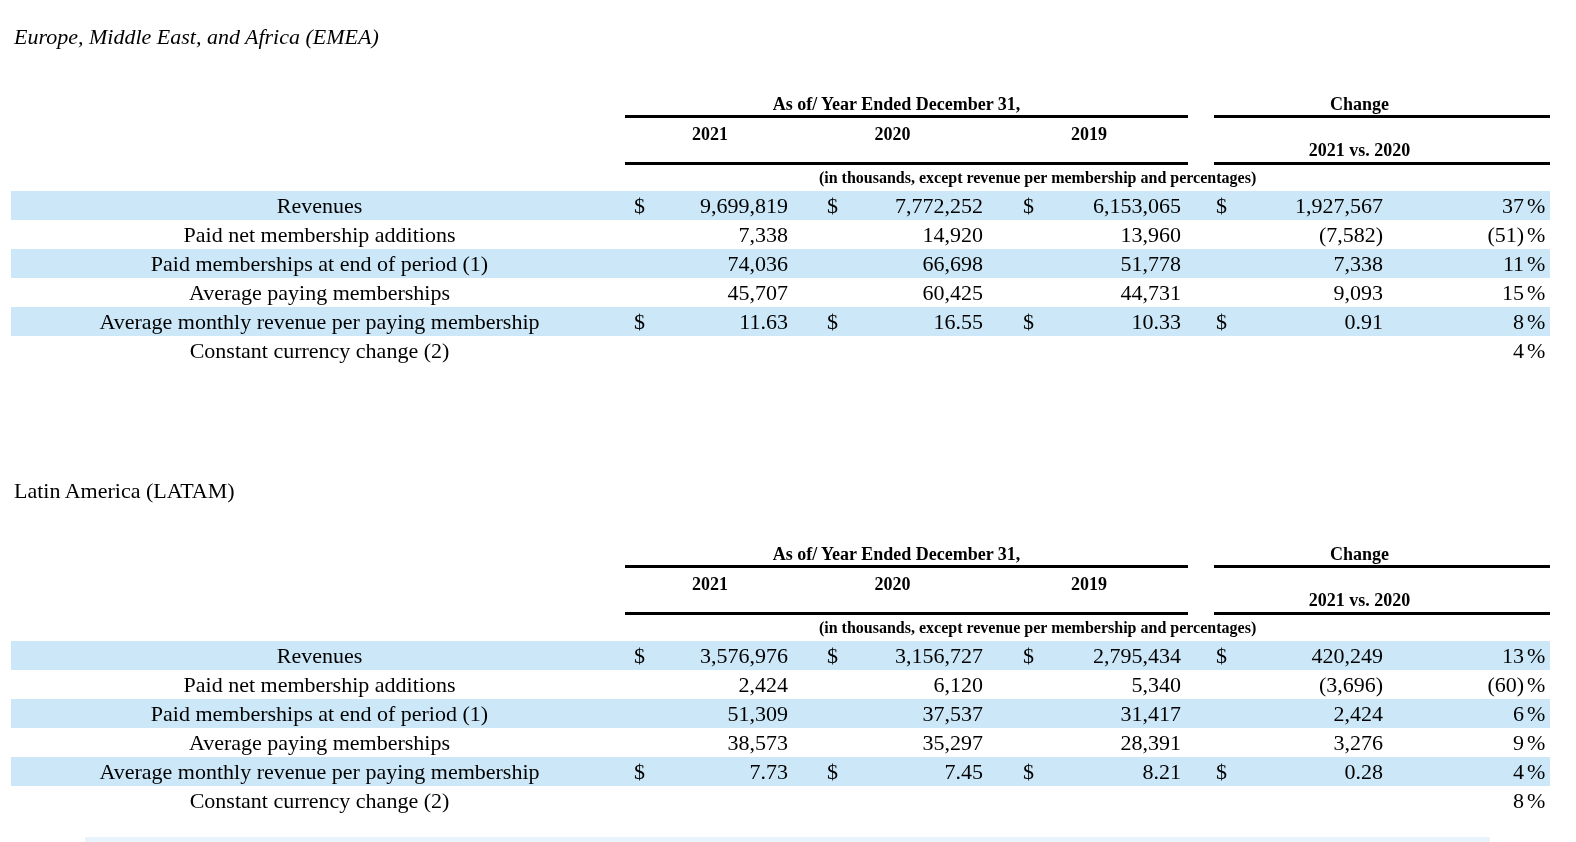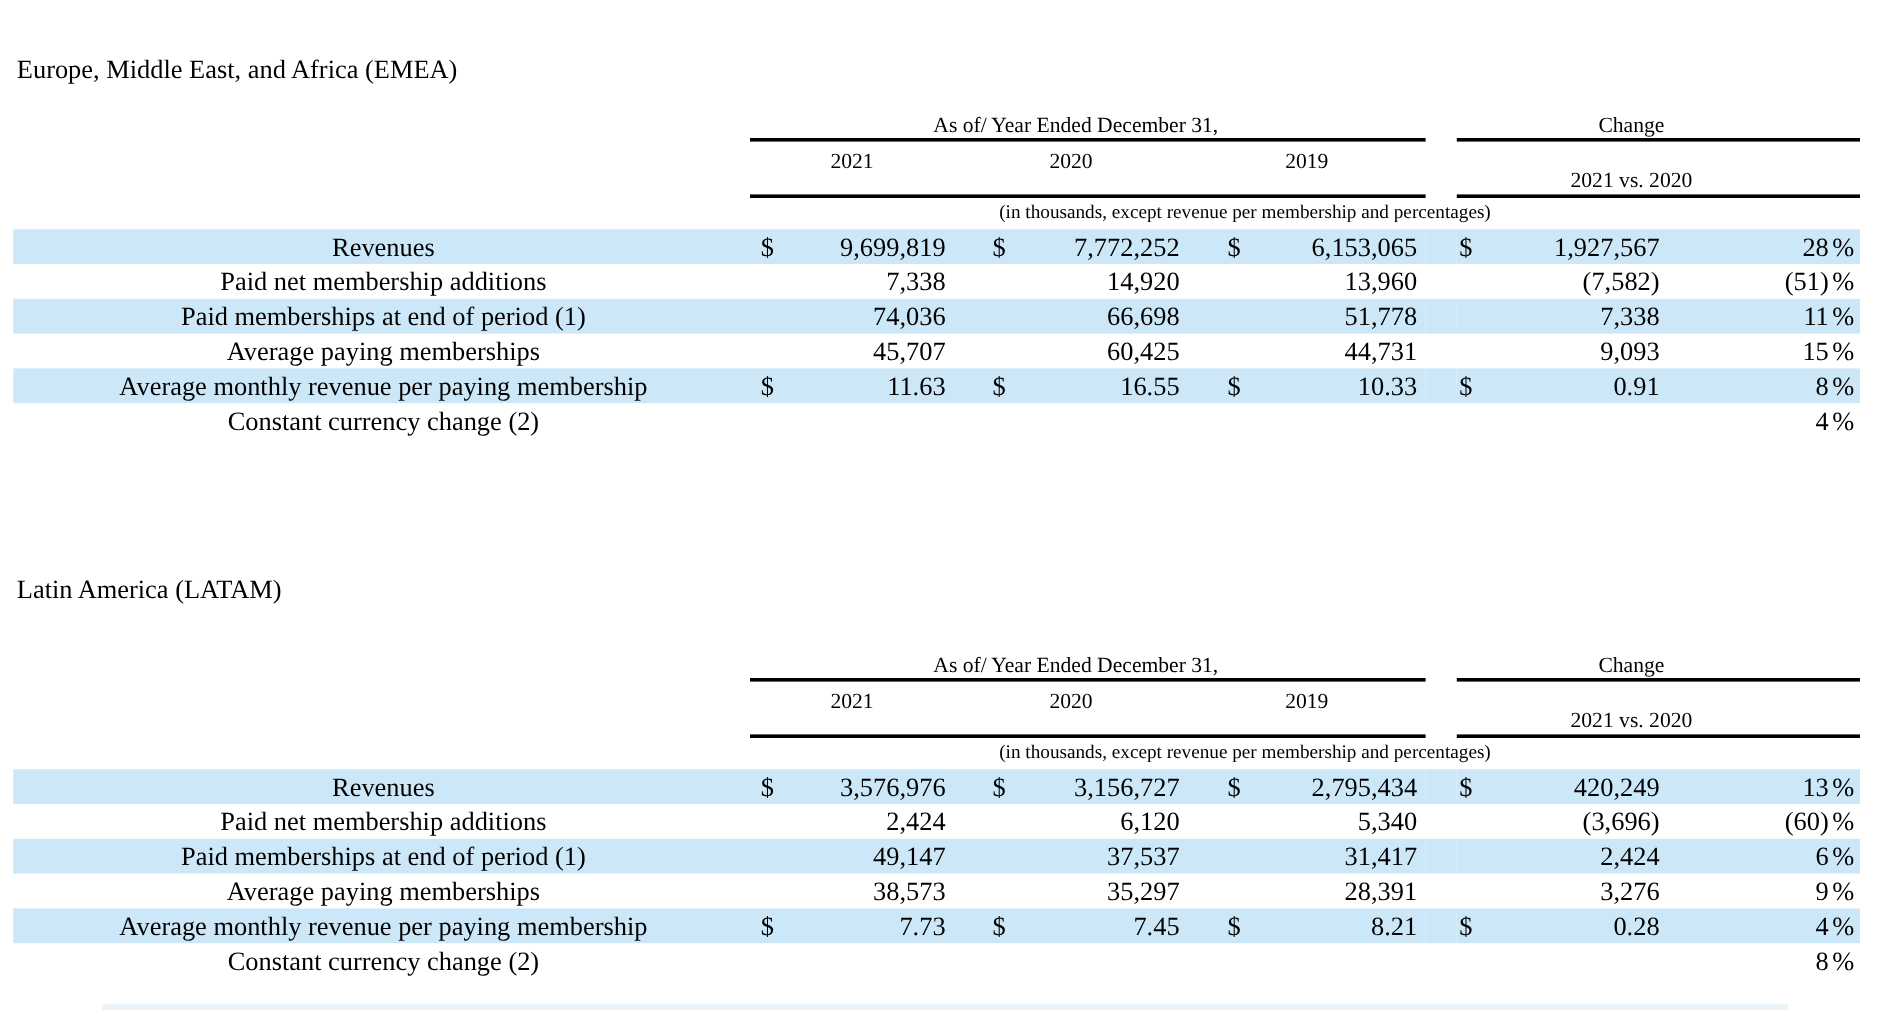--- a/index.html
+++ b/index.html
@@ -3,33 +3,33 @@
 <meta charset="utf-8">
 <style>
   html,body{margin:0;padding:0;background:#fff;}
   .page{
     position:relative;width:1576px;height:842px;overflow:hidden;background:#ffffff;
     font-family:"Liberation Serif","DejaVu Serif",serif;color:#000;
   }
   .sec-title{
     position:absolute;left:14px;margin:0;font-size:22px;font-weight:400;line-height:24px;white-space:nowrap;
   }
-  #title-emea{top:46px;}
+  #title-emea{top:25px;font-style:italic;}
   #title-latam{top:479px;}
   table.fin{
     position:absolute;left:11px;width:1539px;border-collapse:collapse;table-layout:fixed;
   }
   #table-emea{top:90px;}
   #table-latam{top:540px;}
   col.c-lbl{width:614px;} col.c-d1{width:35px;} col.c-v1{width:135px;}
   col.c-d2{width:60px;}  col.c-v2{width:135px;}
   col.c-d3{width:60px;}  col.c-v3{width:138px;}
   col.c-gap{width:26px;} col.c-d4{width:46px;} col.c-v4{width:130px;}
   col.c-pct{width:160px;}
-  th{font-weight:400;padding:0;vertical-align:bottom;}
+  th{font-weight:700;padding:0;vertical-align:bottom;}
   tr.hr1 th{height:24px;font-size:18px;line-height:20px;}
   tr.hr2 th{height:26px;font-size:18px;line-height:20px;}
   tr.hr1 th.span-hdr{border-bottom:3px solid #000;text-align:center;padding-right:20px;padding-bottom:1px;}
   tr.hr1 th.chg-hdr{border-bottom:3px solid #000;text-align:center;padding-right:45px;padding-bottom:1px;}
   tr.hr2 th.yr{border-bottom:3px solid #000;text-align:center;padding-bottom:18px;}
   tr.hr2 th.chg{border-bottom:3px solid #000;text-align:center;padding-right:45px;padding-bottom:2px;}
   tr.hr3 th.note{height:26px;font-size:16px;text-align:center;vertical-align:middle;padding-right:100px;white-space:nowrap;}
   td{height:29px;padding:0;font-size:22px;line-height:29px;vertical-align:middle;white-space:nowrap;overflow:visible;}
   td.lbl{text-align:center;padding-left:3px;}
   td.v{text-align:right;padding-right:7px;}
@@ -89,21 +89,21 @@
           <td class="lbl">Revenues</td>
           <td class="d d1">$</td>
           <td class="v">9,699,819</td>
           <td class="d d2">$</td>
           <td class="v">7,772,252</td>
           <td class="d d3">$</td>
           <td class="v">6,153,065</td>
           <td class="gapc"></td>
           <td class="d d4">$</td>
           <td class="v">1,927,567</td>
-          <td class="pctc"><span class="pct-val">28</span><span class="pct-sign">%</span></td>
+          <td class="pctc"><span class="pct-val">37</span><span class="pct-sign">%</span></td>
         </tr>
         <tr>
           <td class="lbl">Paid net membership additions</td>
           <td class="d d1"></td>
           <td class="v">7,338</td>
           <td class="d d2"></td>
           <td class="v">14,920</td>
           <td class="d d3"></td>
           <td class="v">13,960</td>
           <td class="gapc"></td>
@@ -225,21 +225,21 @@
           <td class="d d3"></td>
           <td class="v">5,340</td>
           <td class="gapc"></td>
           <td class="d d4"></td>
           <td class="v">(3,696)</td>
           <td class="pctc"><span class="pct-val">(60)</span><span class="pct-sign">%</span></td>
         </tr>
         <tr>
           <td class="lbl">Paid memberships at end of period (1)</td>
           <td class="d d1"></td>
-          <td class="v">49,147</td>
+          <td class="v">51,309</td>
           <td class="d d2"></td>
           <td class="v">37,537</td>
           <td class="d d3"></td>
           <td class="v">31,417</td>
           <td class="gapc"></td>
           <td class="d d4"></td>
           <td class="v">2,424</td>
           <td class="pctc"><span class="pct-val">6</span><span class="pct-sign">%</span></td>
         </tr>
         <tr>

